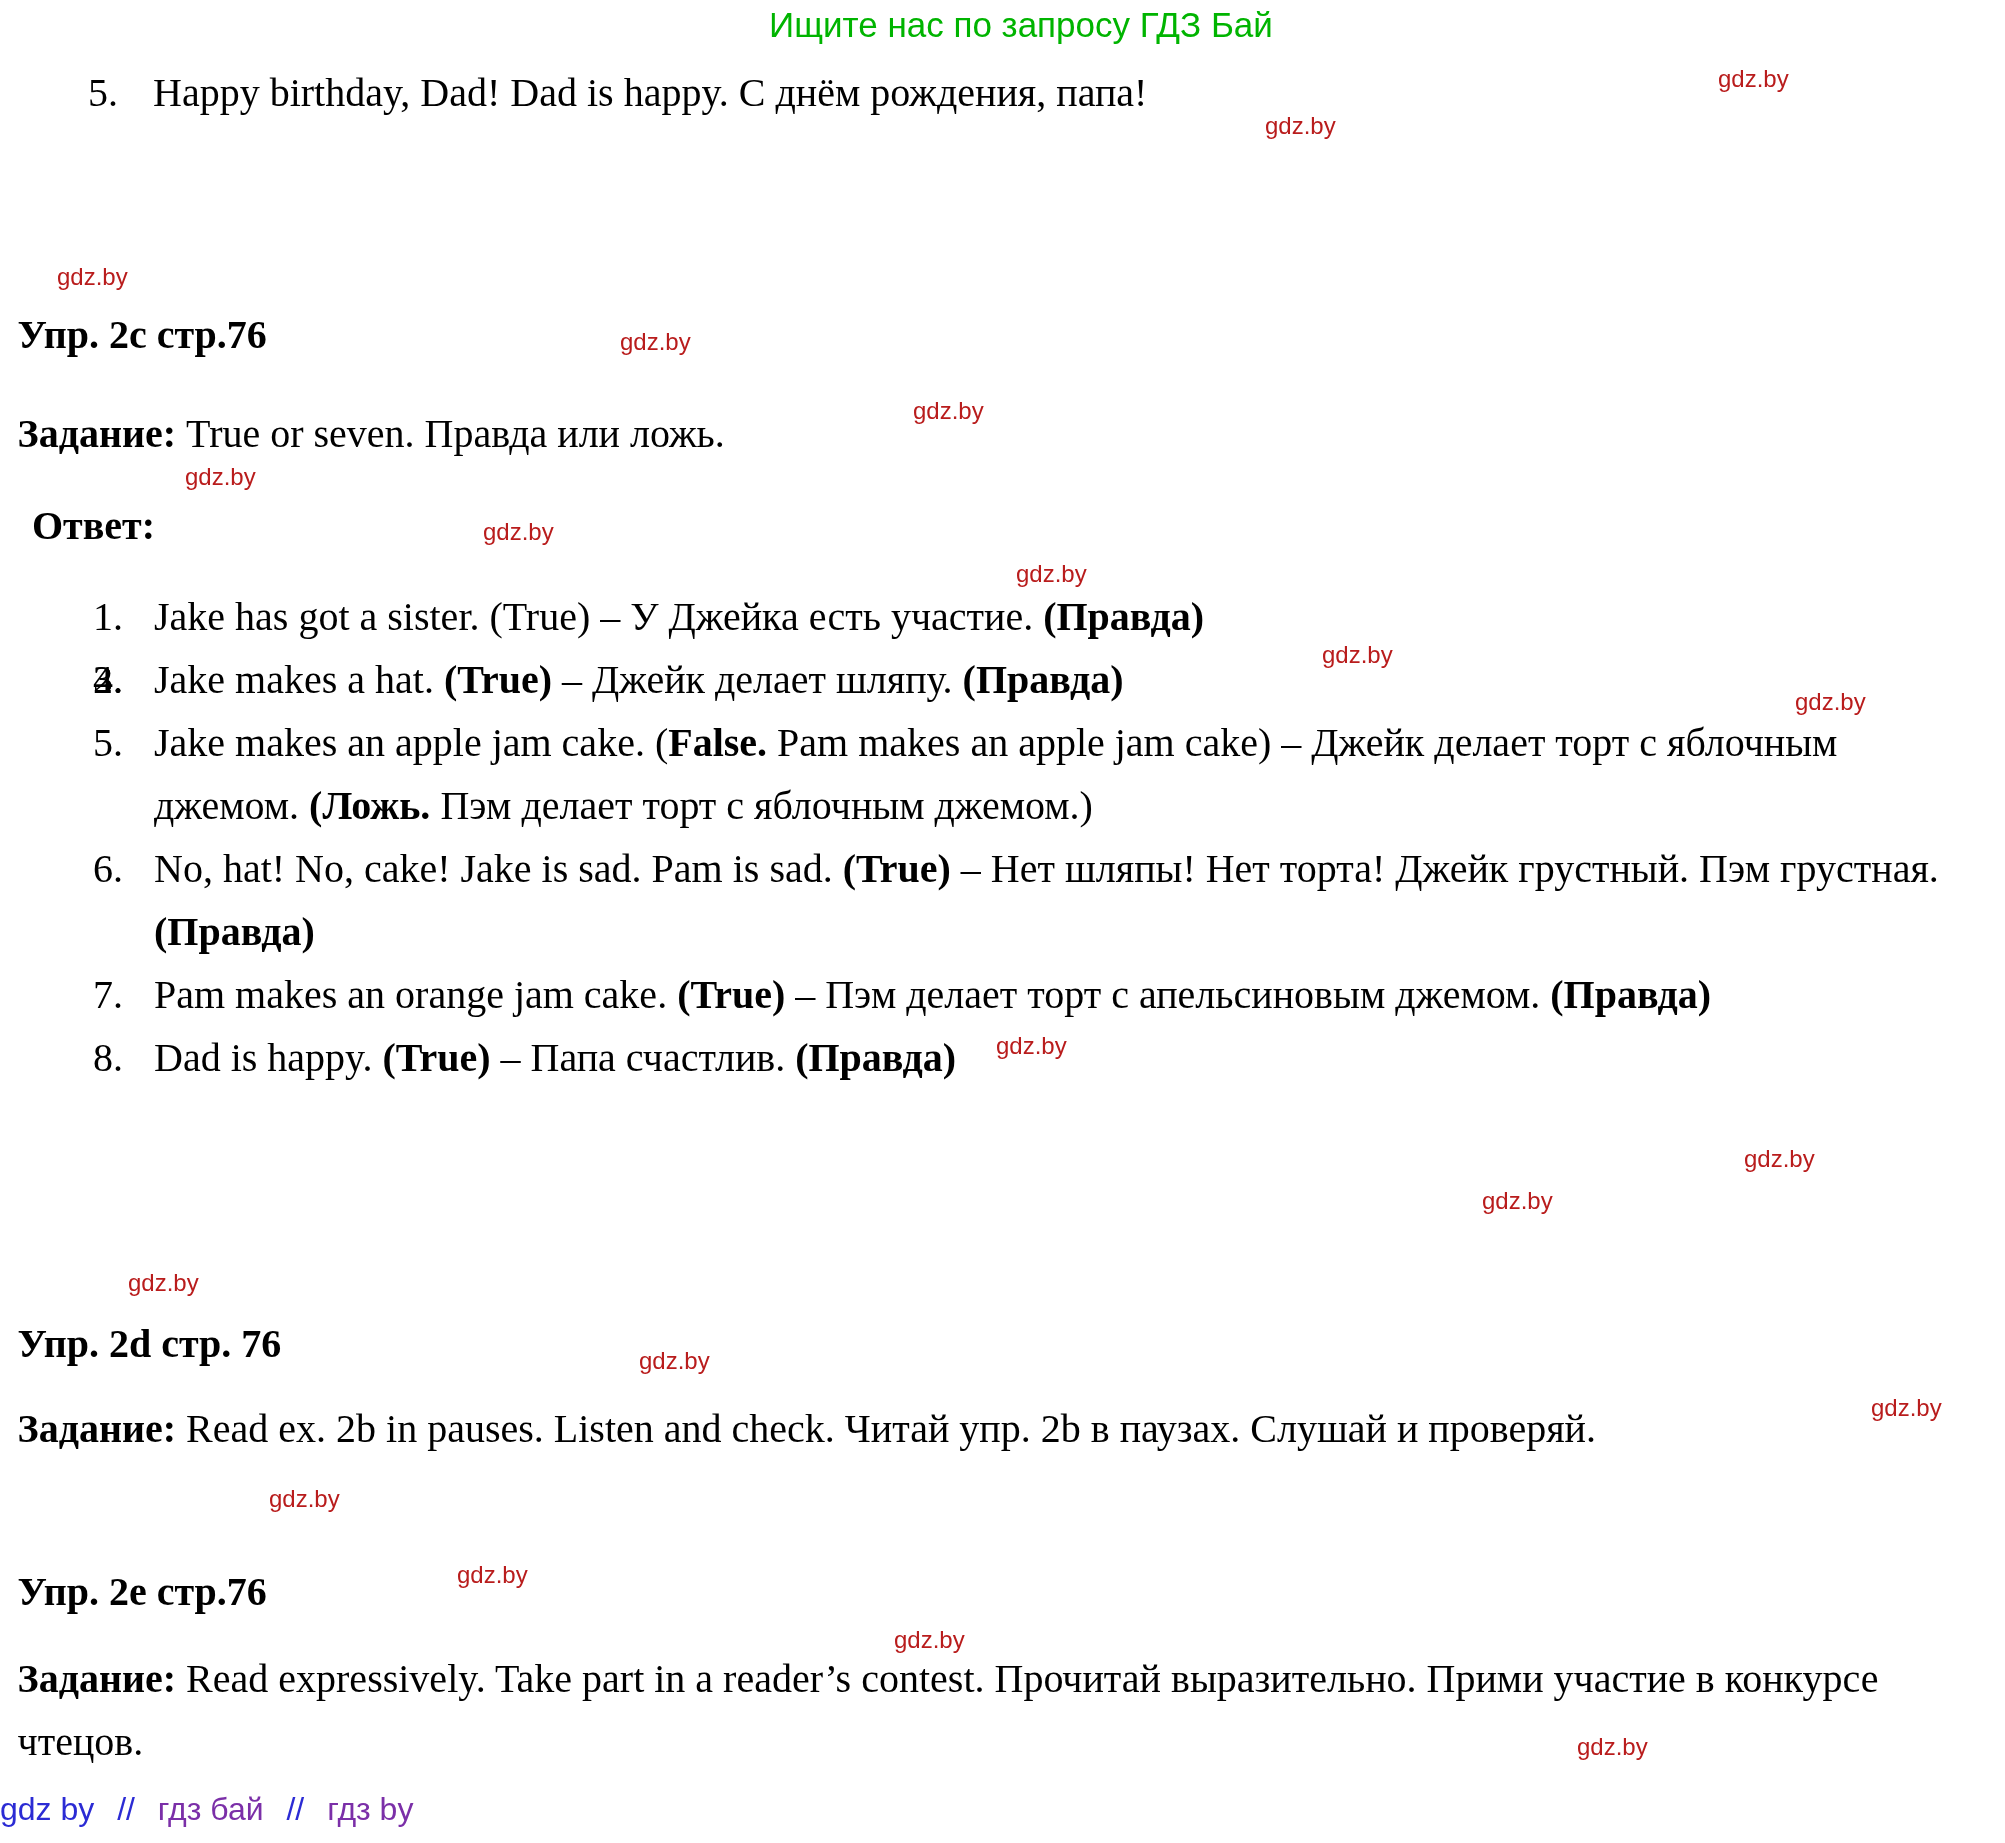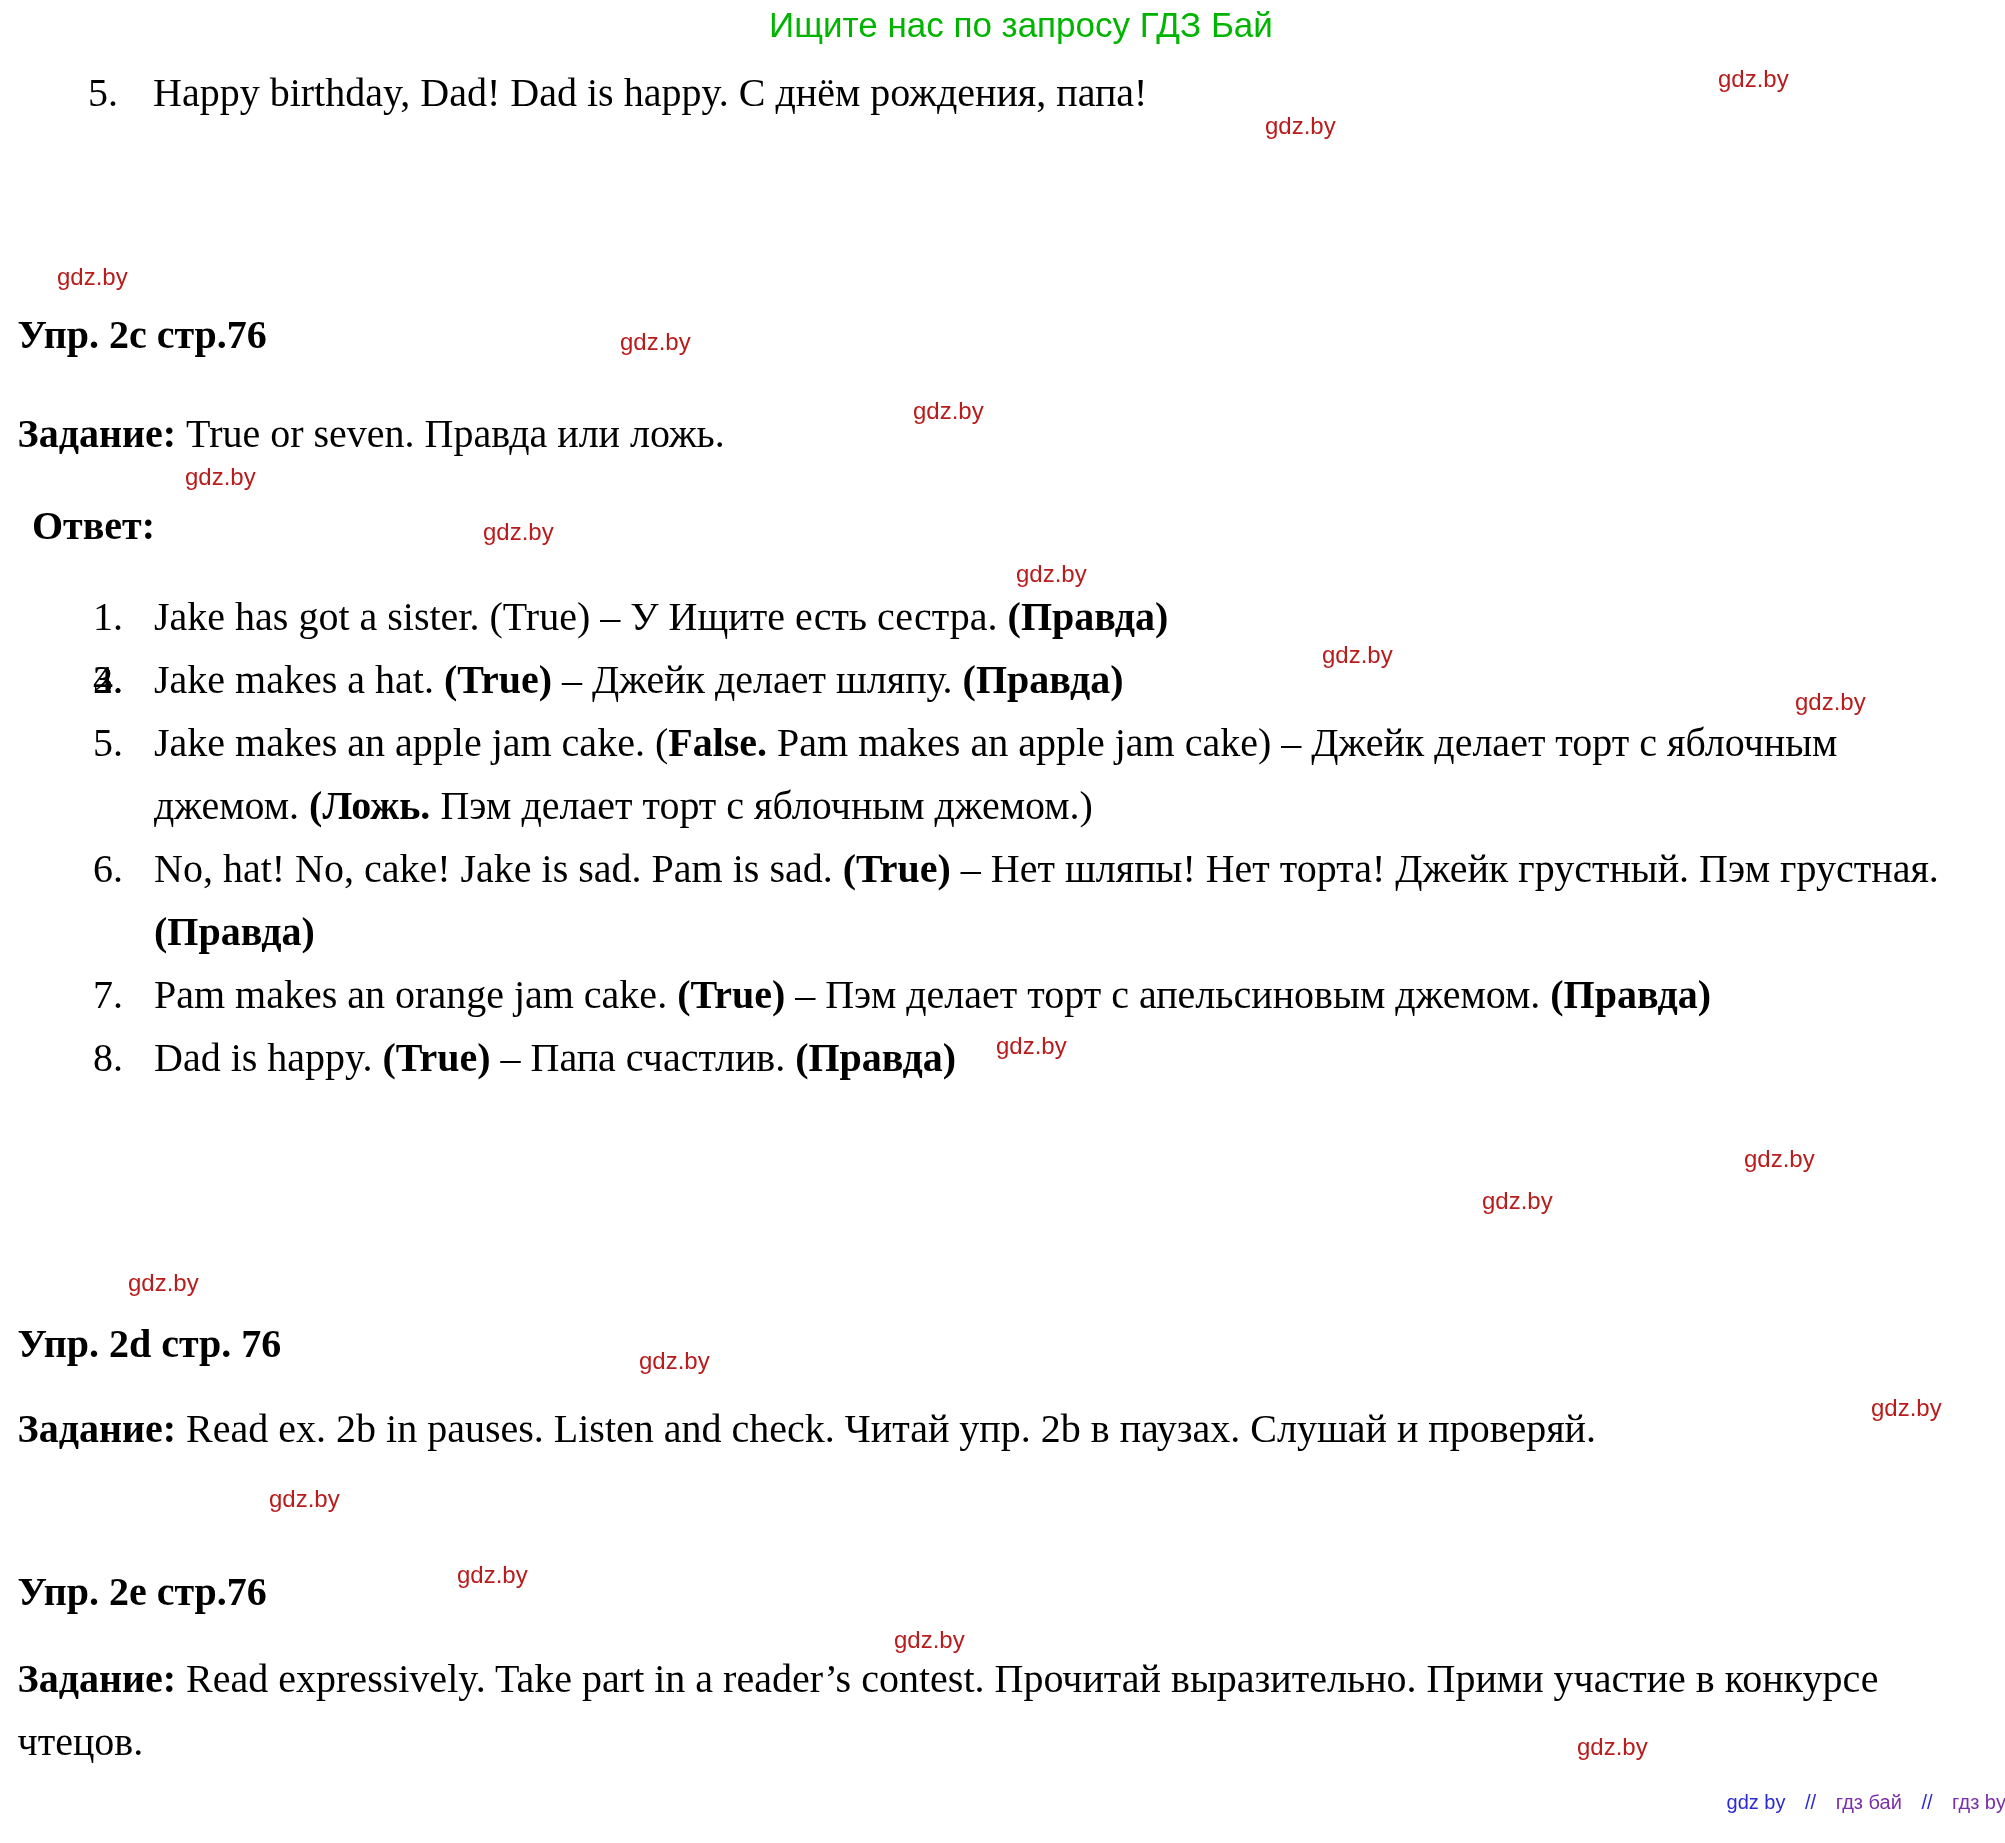--- a/index.html
+++ b/index.html
@@ -55,23 +55,23 @@
     line-height: 63px;
   }
   .list-item .num {
     position: absolute;
     left: 93px;
   }
   .footer {
     position: absolute;
     left: 0;
     width: 100%;
-    text-align: right;
+    text-align: left;
     font-family: "Liberation Sans", sans-serif;
-    font-size: 20px;
+    font-size: 32px;
   }
   .footer .fsep { margin: 0 14px; }
 </style>
 </head>
 <body>
 
 <div class="page">
 
   <div class="promo" style="color: rgb(0, 180, 0);">Ищите нас по запросу ГДЗ Бай</div>
 
@@ -82,21 +82,21 @@
 
   <div class="heading" style="top:309px; left:17.6px;">Упр. 2c стр.76</div>
 
   <div class="para" style="top:402px; left:17.6px; width:1931px;"><span style="font-weight: bold;">Задание:</span><span> True or seven. Правда или ложь.</span></div>
 
   <div class="heading" style="top:500px; left:32px;">Ответ:</div>
 
   <div class="list" style="top:585px;">
     <div class="list-item">
       <span class="num">1.</span>
-      <span><span>Jake has got a sister. (True) – У Ищите есть сестра. </span><span style="font-weight: bold;">(Правда)</span></span>
+      <span><span>Jake has got a sister. (True) – У Джейка есть участие. </span><span style="font-weight: bold;">(Правда)</span></span>
     </div>
     <div class="list-item">
       <span class="num">2.</span>
     </div>
     <div class="list-item">
       <span class="num">3.</span>
     </div>
     <div class="list-item">
       <span class="num">4.</span>
       <span><span>Jake makes a hat. </span><span style="font-weight: bold;">(True)</span><span> – Джейк делает шляпу. </span><span style="font-weight: bold;">(Правда)</span></span>

